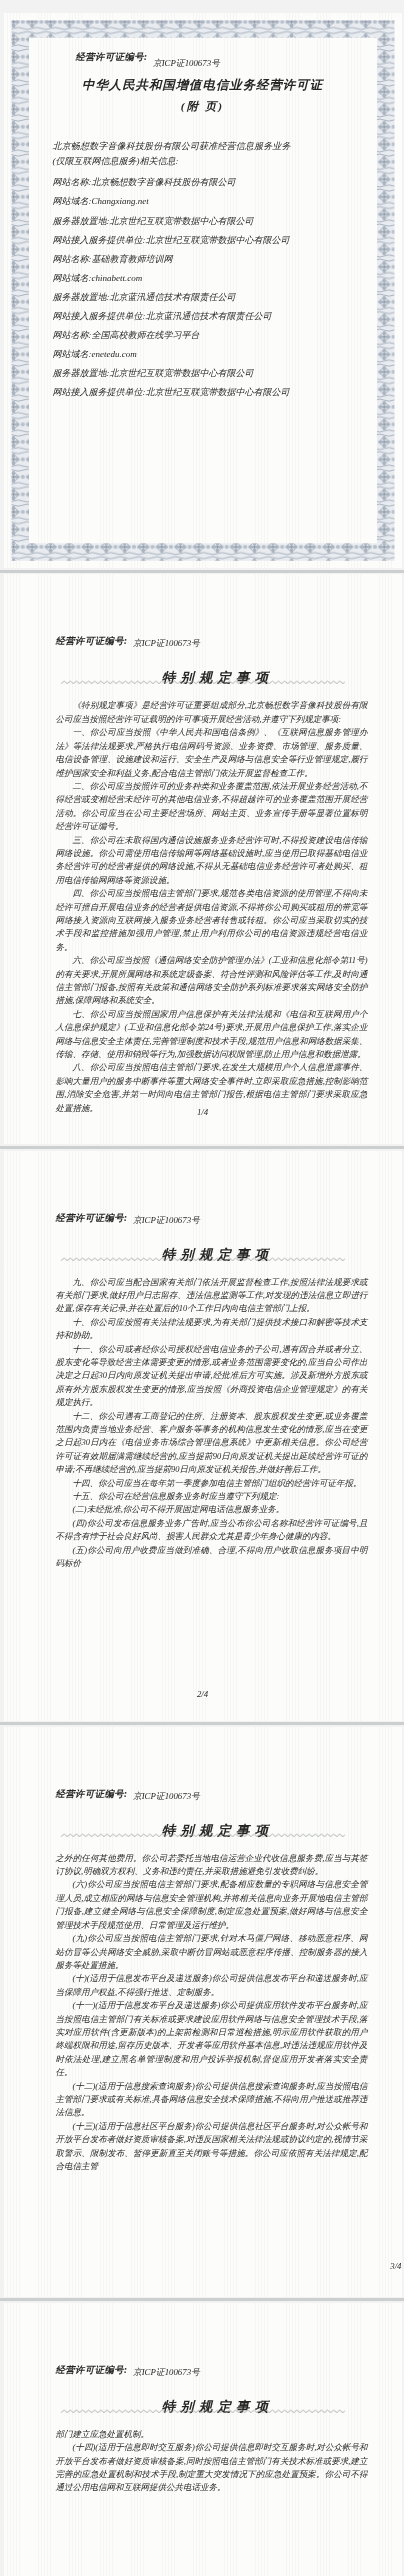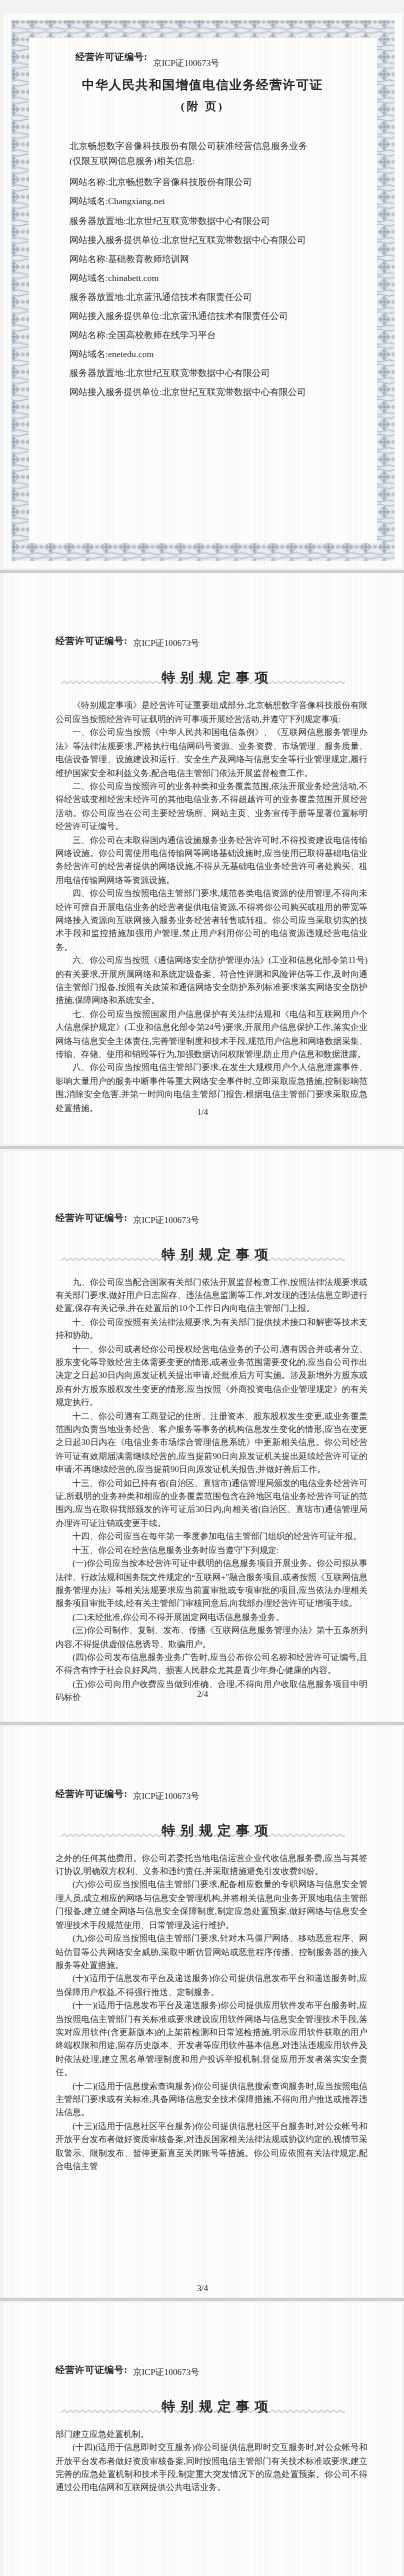--- a/index.html
+++ b/index.html
@@ -10,20 +10,21 @@
     color:#262626;
   }
   .canvas{width:405px;padding-top:13.4px;}
   .page{
     position:relative;
     width:398px;
     margin:0 auto;
     background:#fcfcfb;
     background-image:repeating-linear-gradient(90deg, rgba(120,125,125,0.05) 0 0.5px, transparent 0.5px 3.1px);
     overflow:hidden;
+    font-style:italic;
   }
   .page1{height:555px;}
   .ppage{height:570px;}
   .sep{height:3.1px;margin:1.5px 0;background:#cbcfd0;}
   .orn-frame{position:absolute;left:0;top:0;}
 
   .lic-row{position:absolute;display:flex;align-items:flex-start;white-space:nowrap;}
   .page1 .lic-row{top:38px;left:72px;}
   .ppage .lic-row{top:61px;left:52px;}
   .lic-label{font-size:9.3px;font-weight:700;letter-spacing:0.5px;}
@@ -31,37 +32,37 @@
   .page1 .lic-value{transform:translateY(7.2px);}
 
   .p1-title{
     position:absolute;top:64px;left:0;width:100%;
     text-align:center;font-size:12.4px;font-weight:700;letter-spacing:1px;margin:0;
   }
   .p1-subtitle{
     position:absolute;top:86px;left:0;width:100%;
     text-align:center;font-size:11.3px;font-weight:700;letter-spacing:2.1px;
   }
-  .p1-body{position:absolute;top:126px;left:66px;width:238px;}
+  .p1-body{position:absolute;top:126px;left:49px;width:238px;}
   .p1-intro{margin:0 0 7.2px 0;font-size:9px;line-height:14.4px;text-align:justify;}
   .fields p{margin:0 0 3.6px 0;font-size:9px;line-height:15.5px;text-align:justify;}
 
   .pv-title{
     position:absolute;top:80px;left:0;width:100%;
     text-align:center;font-size:13.4px;font-weight:700;letter-spacing:5.2px;margin:15px;
   }
   .zigzag{position:absolute;top:106px;left:56px;}
   .pv-body{position:absolute;top:125px;left:52px;width:312px;}
   .pv-body p{
     margin:0;font-size:8.5px;line-height:13.4px;
     text-align:justify;text-indent:2em;
   }
   .pv-body p.cont{text-indent:0;}
   .pageno{position:absolute;left:0;width:100%;text-align:center;font-size:8.8px;}
-  .pn-0{bottom:27px;} .pn-1{bottom:21.6px;} .pn-2{bottom:4px;}
+  .pn-0{bottom:27px;} .pn-1{bottom:21.6px;} .pn-2{bottom:26px;text-align:right;}
 </style>
 </head>
 <body>
 
 <svg width="0" height="0" style="position:absolute" aria-hidden="true">
   <defs>
     <pattern id="orn" width="36" height="34" patternUnits="userSpaceOnUse">
       <rect width="36" height="34" fill="#e8ebef"></rect>
       <path d="M0 4 Q9 0 18 4 T36 4" fill="none" stroke="#97a2b0" stroke-width="1.5"></path>
       <path d="M0 30 Q9 34 18 30 T36 30" fill="none" stroke="#97a2b0" stroke-width="1.5"></path>
@@ -147,26 +148,23 @@
     </div>
     <h2 class="pv-title">特别规定事项</h2>
     <svg class="zigzag" width="286" height="4.6" viewBox="0 0 556 9">
         <rect width="556" height="9" fill="url(#zz)"></rect>
       </svg>
     <div class="pv-body">
         <p>九、你公司应当配合国家有关部门依法开展监督检查工作,按照法律法规要求或有关部门要求,做好用户日志留存、违法信息监测等工作,对发现的违法信息立即进行处置,保存有关记录,并在处置后的10个工作日内向电信主管部门上报。</p>
         <p>十、你公司应按照有关法律法规要求,为有关部门提供技术接口和解密等技术支持和协助。</p>
         <p>十一、你公司或者经你公司授权经营电信业务的子公司,遇有因合并或者分立、股东变化等导致经营主体需要变更的情形,或者业务范围需要变化的,应当自公司作出决定之日起30日内向原发证机关提出申请,经批准后方可实施。涉及新增外方股东或原有外方股东股权发生变更的情形,应当按照《外商投资电信企业管理规定》的有关规定执行。</p>
         <p>十二、你公司遇有工商登记的住所、注册资本、股东股权发生变更,或业务覆盖范围内负责当地业务经营、客户服务等事务的机构信息发生变化的情形,应当在变更之日起30日内在《电信业务市场综合管理信息系统》中更新相关信息。你公司经营许可证有效期届满需继续经营的,应当提前90日向原发证机关提出延续经营许可证的申请;不再继续经营的,应当提前90日向原发证机关报告,并做好善后工作。</p>
-        <p>十三、你公司如已持有省(自治区、直辖市)通信管理局颁发的电信业务经营许可证,所载明的业务种类和相应的业务覆盖范围包含在跨地区电信业务经营许可证的范围内,应当在取得我部颁发的许可证后30日内,向相关省(自治区、直辖市)通信管理局办理许可证注销或变更手续。</p>
         <p>十四、你公司应当在每年第一季度参加电信主管部门组织的经营许可证年报。</p>
         <p>十五、你公司在经营信息服务业务时应当遵守下列规定:</p>
-        <p>(一)你公司应当按本经营许可证中载明的信息服务项目开展业务。你公司拟从事法律、行政法规和国务院文件规定的“互联网+”融合服务项目,或者按照《互联网信息服务管理办法》等相关法规要求应当前置审批或专项审批的项目,应当依法办理相关服务项目审批手续,经有关主管部门审核同意后,向我部办理经营许可证增项手续。</p>
         <p>(二)未经批准,你公司不得开展固定网电话信息服务业务。</p>
-        <p>(三)你公司制作、复制、发布、传播《互联网信息服务管理办法》第十五条所列内容,不得提供虚假信息诱导、欺骗用户。</p>
         <p>(四)你公司发布信息服务业务广告时,应当公布你公司名称和经营许可证编号,且不得含有悖于社会良好风尚、损害人民群众尤其是青少年身心健康的内容。</p>
         <p>(五)你公司向用户收费应当做到准确、合理,不得向用户收取信息服务项目中明码标价</p>
       </div>
     <div class="pageno pn-1">2/4</div>
   </section>
 
   <div class="sep"></div>
 
   <section class="page ppage">
     <div class="lic-row">

